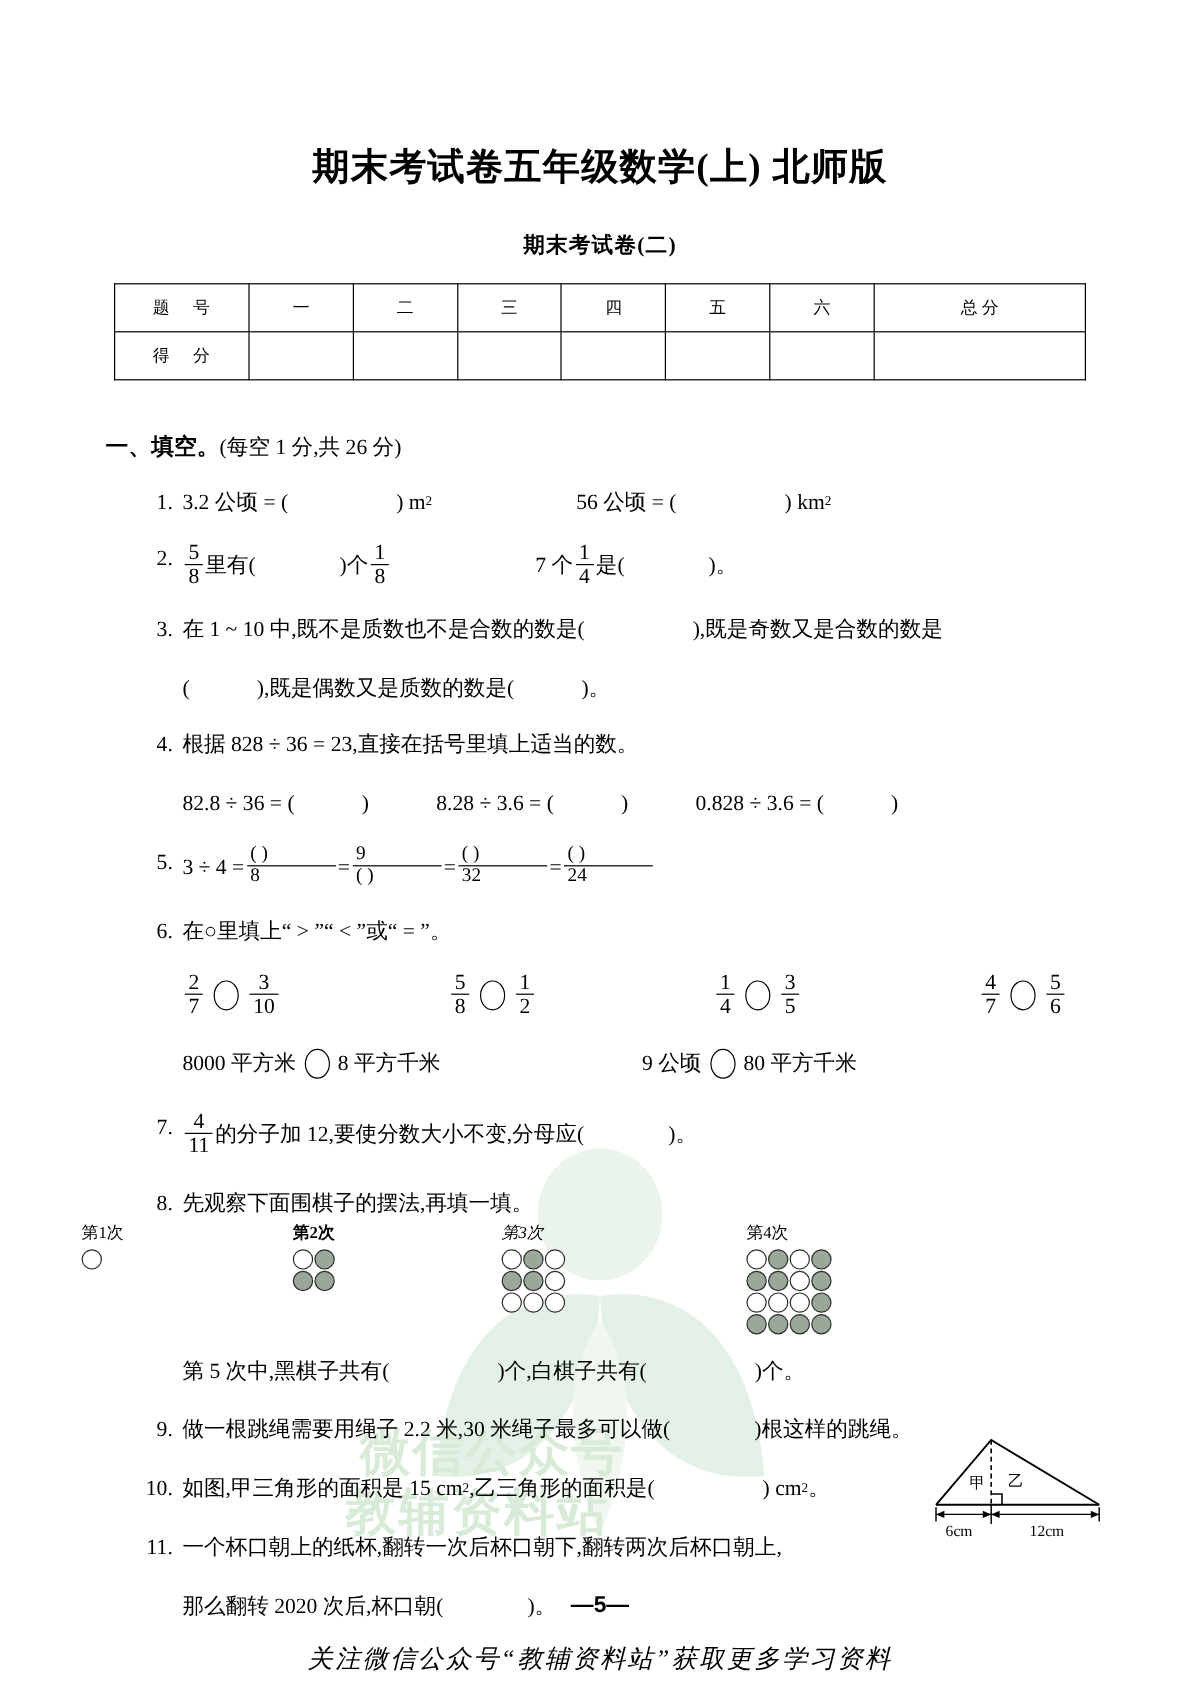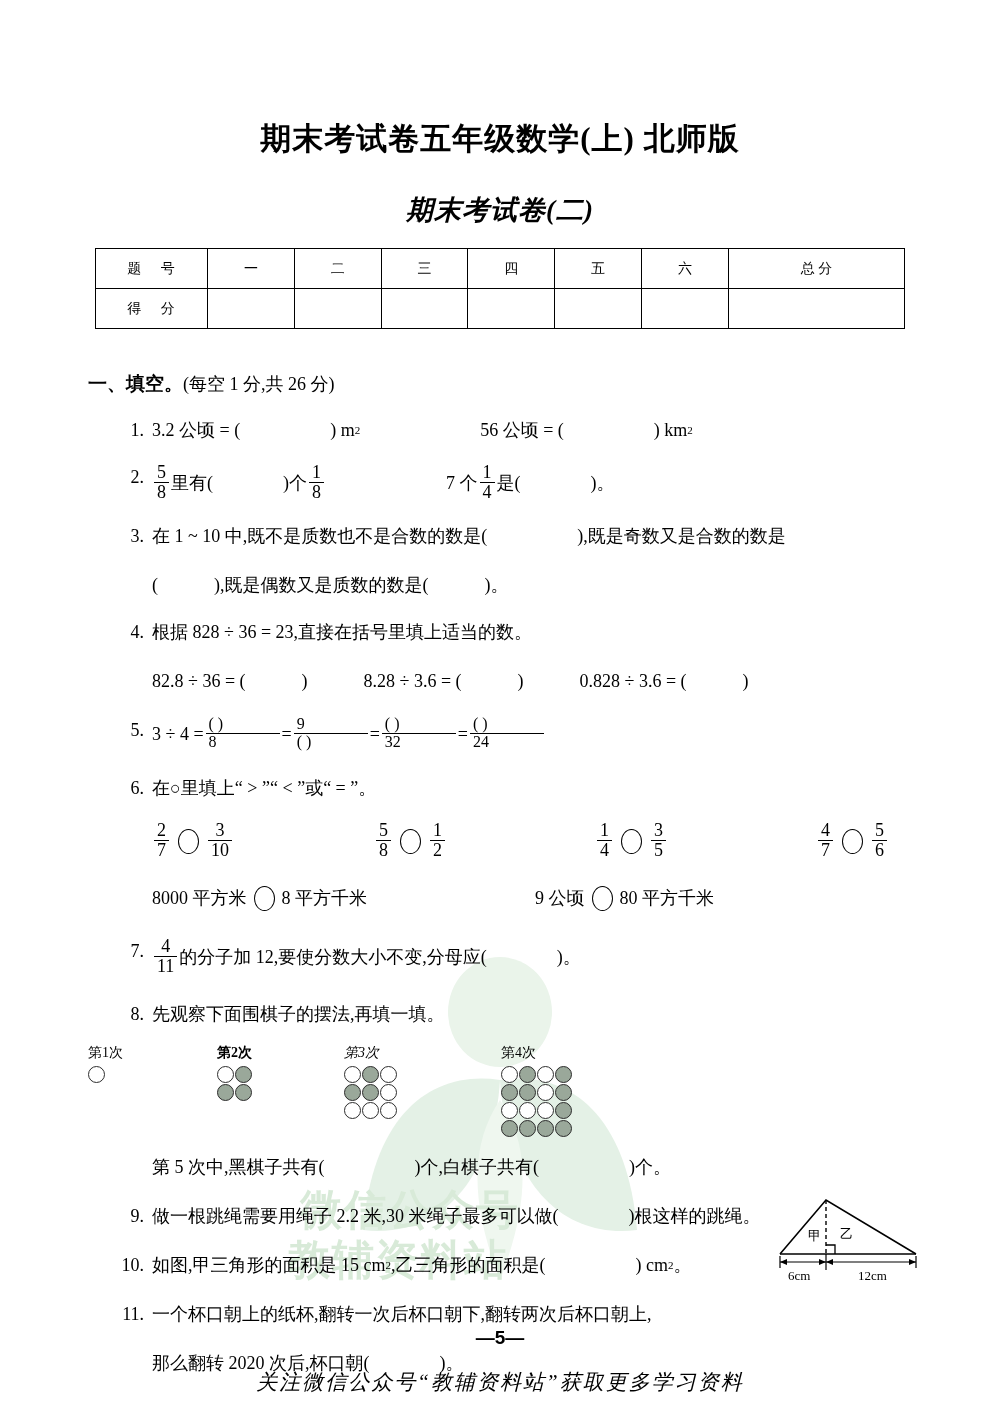--- a/index.html
+++ b/index.html
@@ -44,26 +44,25 @@
     text-align: center;
     font-size: 31px;
     font-weight: bold;
     letter-spacing: 1px;
     margin: 0;
     padding-top: 118px;
     font-family: "Liberation Serif", serif;
   }
   .sub-title {
     text-align: center;
-    font-size: 27px;
+    font-size: 18px;
     font-weight: bold;
     margin: 0;
     padding-top: 32px;
     letter-spacing: 1px;
-    font-style: italic;
   }
 
   
   .score-table-wrap { padding: 20px 0 0 0; display: flex; justify-content: center; }
   table.score-table {
     border-collapse: collapse;
     width: 810px;
     font-size: 14px;
   }
   table.score-table td {
@@ -129,26 +128,27 @@
     display: inline-block;
     width: 21px; height: 25px;
     border: 1.6px solid #000;
     border-radius: 50%;
     margin: 0 7px;
     vertical-align: middle;
   }
 
   
   .stones-row {
-    margin: 16px 0 0 0;
-    padding-left: 88px;
+    margin: 3px 0 0 0;
+    padding-left: 68px;
     display: flex;
     align-items: flex-start;
     position: relative;
     height: 108px;
+    gap: 47px;
   }
   .stone-group { position: relative; }
   .stone-label {
     font-size: 14px;
     margin-bottom: 4px;
     font-family: "Liberation Serif", serif;
     white-space: nowrap;
   }
   .stone-grid { display: flex; flex-direction: column; gap: 1px; }
   .stone-line { display: flex; gap: 1px; }

